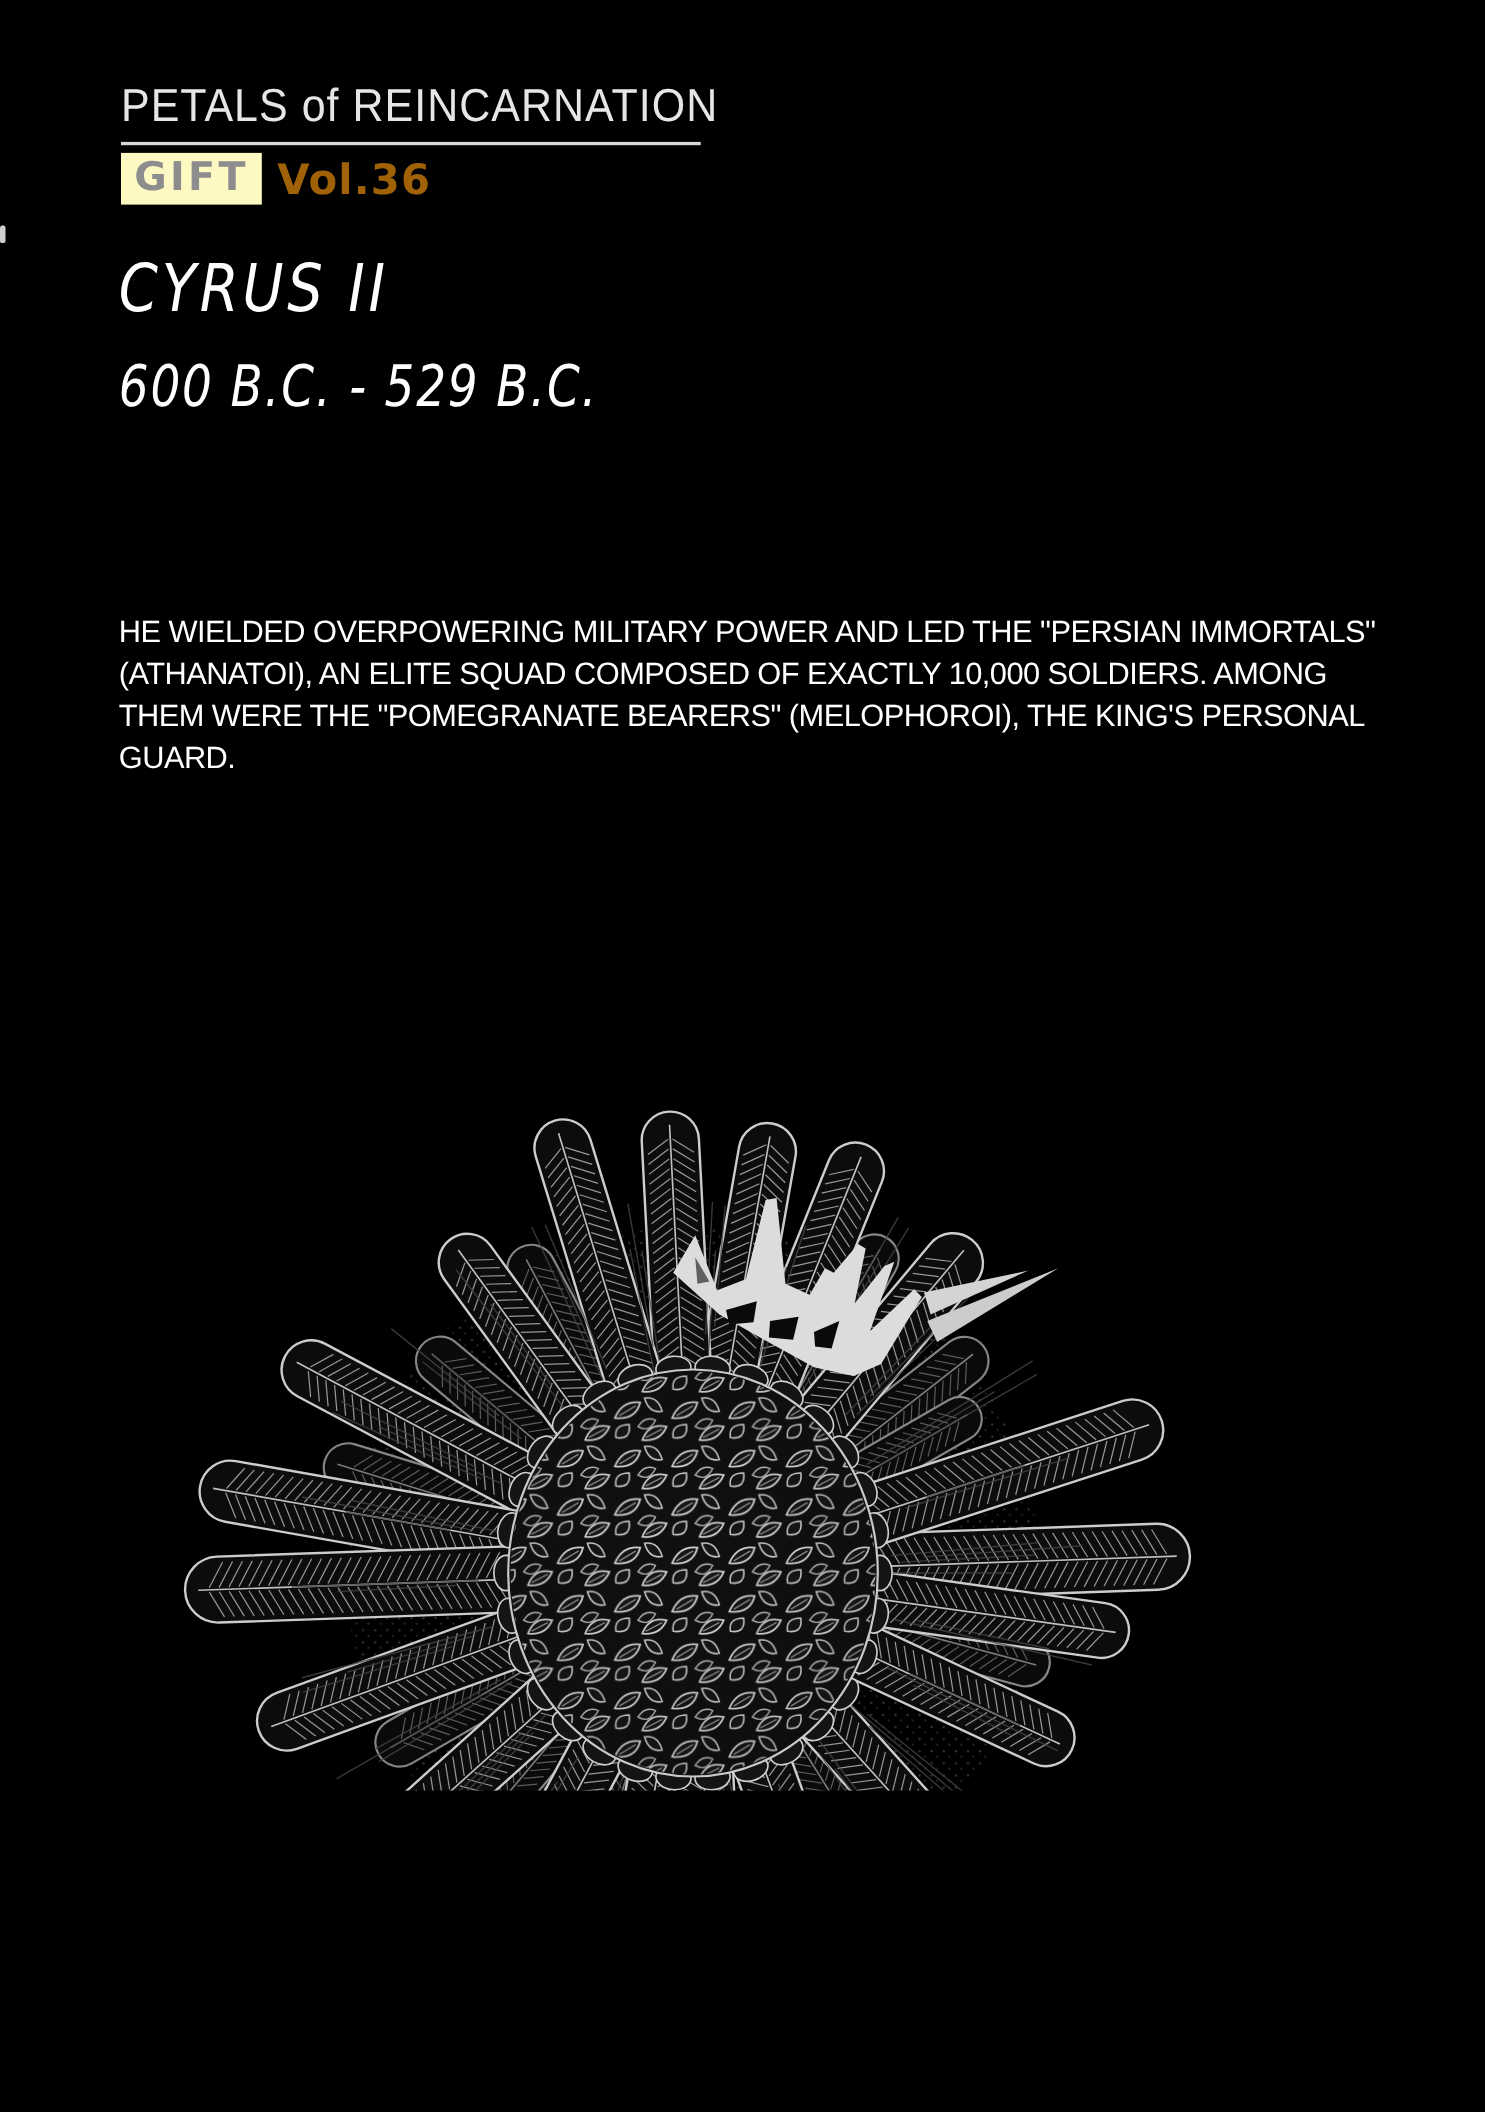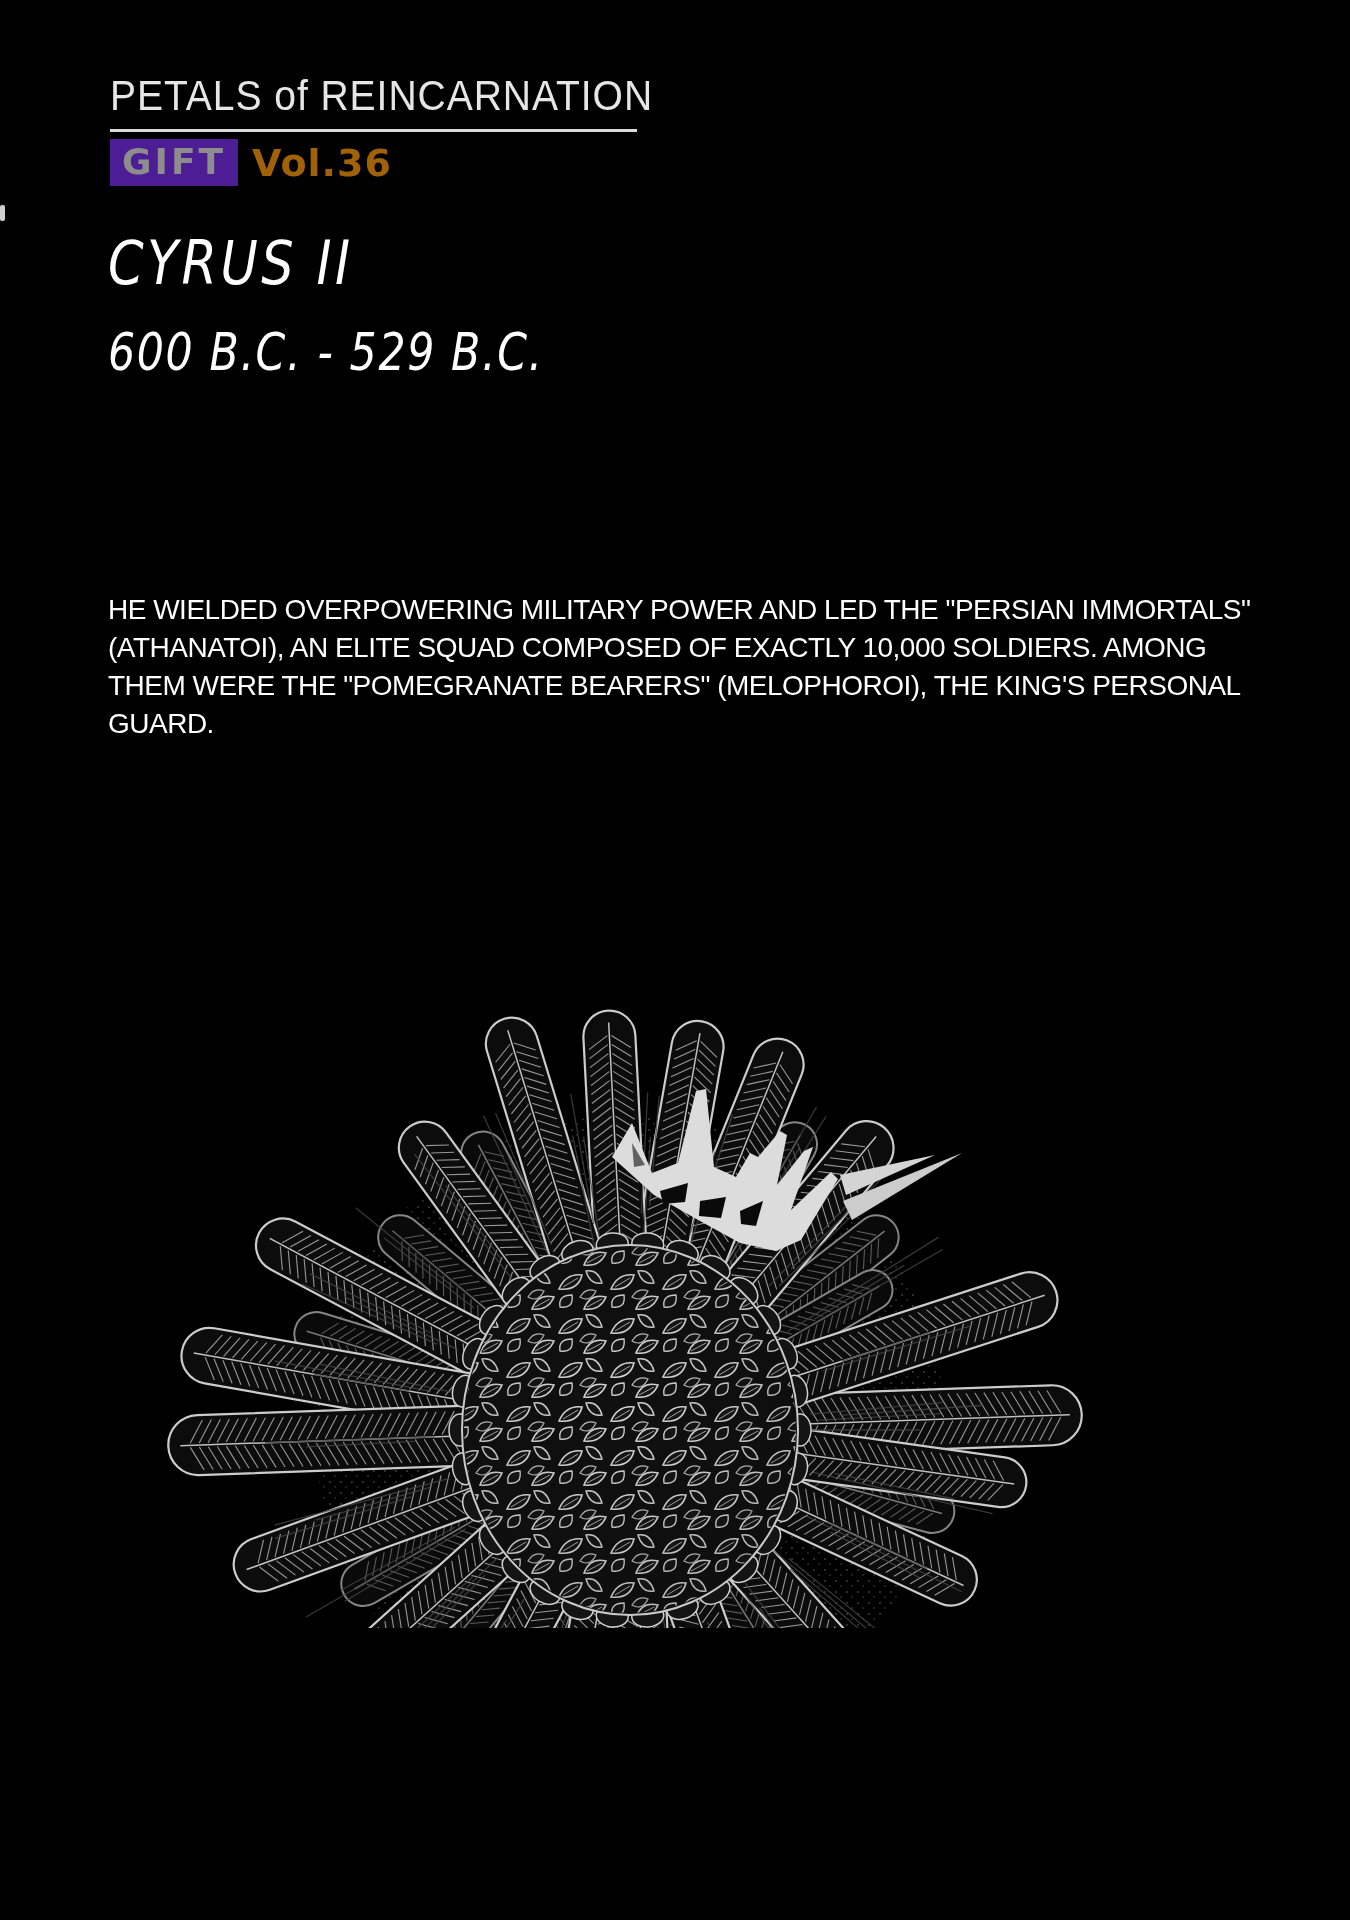--- a/index.html
+++ b/index.html
@@ -18,21 +18,21 @@
   }
   .title-rule{
     position:absolute;left:110px;top:129px;
     width:527px;height:3px;background:#d9d9d9;
   }
   .gift-row{
     position:absolute;left:110px;top:139px;
     display:flex;align-items:center;gap:14px;
   }
   .gift-box{
-    background:#4c1d95;
+    background:#fef9c3;
     color:#8d8d8d;
     font-weight:bold;font-size:36px;letter-spacing:3px;
     padding:2px 12px 4px 12px;
     font-family:"DejaVu Sans", sans-serif;
   }
   .vol-label{
     color:#a16207;font-weight:bold;font-size:38px;
     font-family:"DejaVu Sans", sans-serif;letter-spacing:1px;
   }
   .subject-name{
@@ -49,21 +49,21 @@
     transform:scaleX(.82);transform-origin:left top;
     font-family:"DejaVu Sans", sans-serif;
   }
   .para{
     position:absolute;left:108px;width:1215px;
     font-size:28px;line-height:38px;letter-spacing:-0.5px;
     color:#ffffff;white-space:pre-line;
     font-family:"Liberation Sans", sans-serif;
   }
   .para-1{top:406px;}
-  .para-2{top:556px;margin-top:35px;}
+  .para-2{top:556px;}
   .para-3{top:746px;}
   .para-tn{top:928px;}
   .scan-artifact{
     position:absolute;left:0;top:205px;width:5px;height:16px;
     background:#cfcfcf;border-radius:2px;
   }
   .flower-wrap{
     position:absolute;left:140px;top:1005px;width:1010px;height:880px;
   }
 </style>

